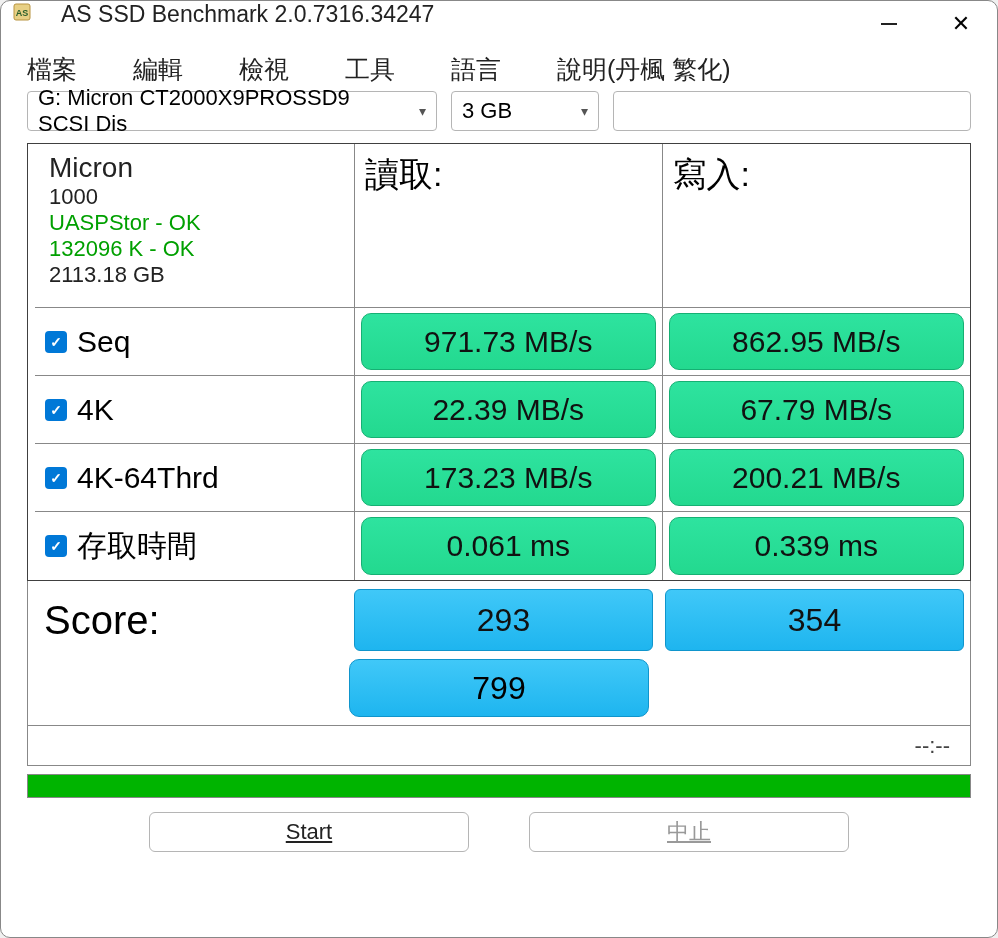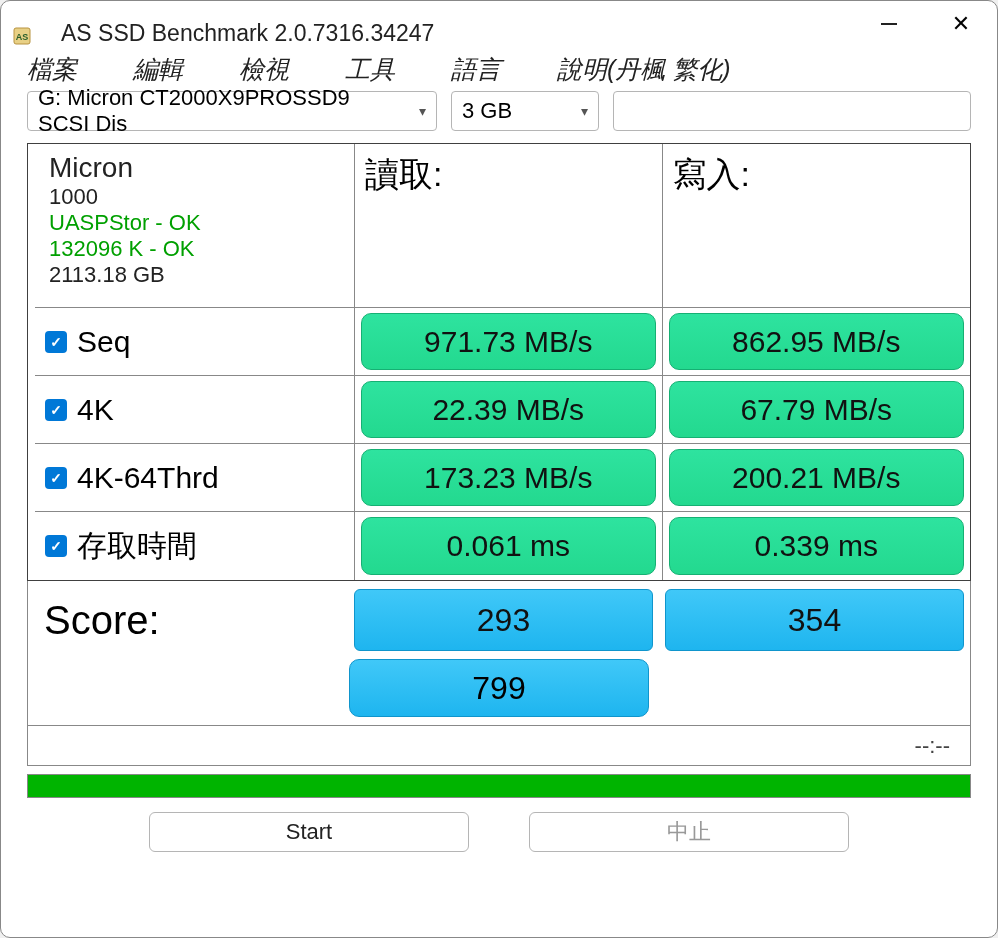--- a/index.html
+++ b/index.html
@@ -15,21 +15,21 @@
   height: 938px;
   background: #fff;
   border: 1px solid #888;
   border-radius: 10px;
   display: flex;
   flex-direction: column;
 }
 .titlebar {
   height: 46px;
   display: flex;
-  align-items: flex-end;
+  align-items: flex-start;
   padding: 0 0 0 10px;
   border-radius: 10px 10px 0 0;
 }
 .titlebar .icon {
   width: 22px; height: 22px;
   margin-right: 8px;
   display: flex; align-items: center; justify-content: center;
 }
 .titlebar .title {
   font-size: 23px;
@@ -46,21 +46,20 @@
 .close-x { font-size: 22px; line-height: 1; }
 
 .menubar {
   height: 44px;
   display: flex;
   align-items: center;
   padding: 0 26px;
   gap: 56px;
   font-size: 25px;
   color: #222;
-  font-style: italic;
 }
 
 .controls {
   display: flex;
   gap: 14px;
   padding: 0 26px 12px 26px;
 }
 .select {
   height: 40px;
   border: 1px solid #b5b5b5;
@@ -212,20 +211,21 @@
 }
 .btn-bottom {
   width: 320px;
   height: 40px;
   border: 1px solid #b5b5b5;
   border-radius: 6px;
   background: #fff;
   font-size: 22px;
   display: flex; align-items: center; justify-content: center;
   color: #222;
+  text-decoration: underline;
 }
 .btn-bottom.disabled { color: #999; }
 </style>
 </head>
 <body>
 
 <div class="window">
 
   <div class="titlebar">
     <span class="icon">

